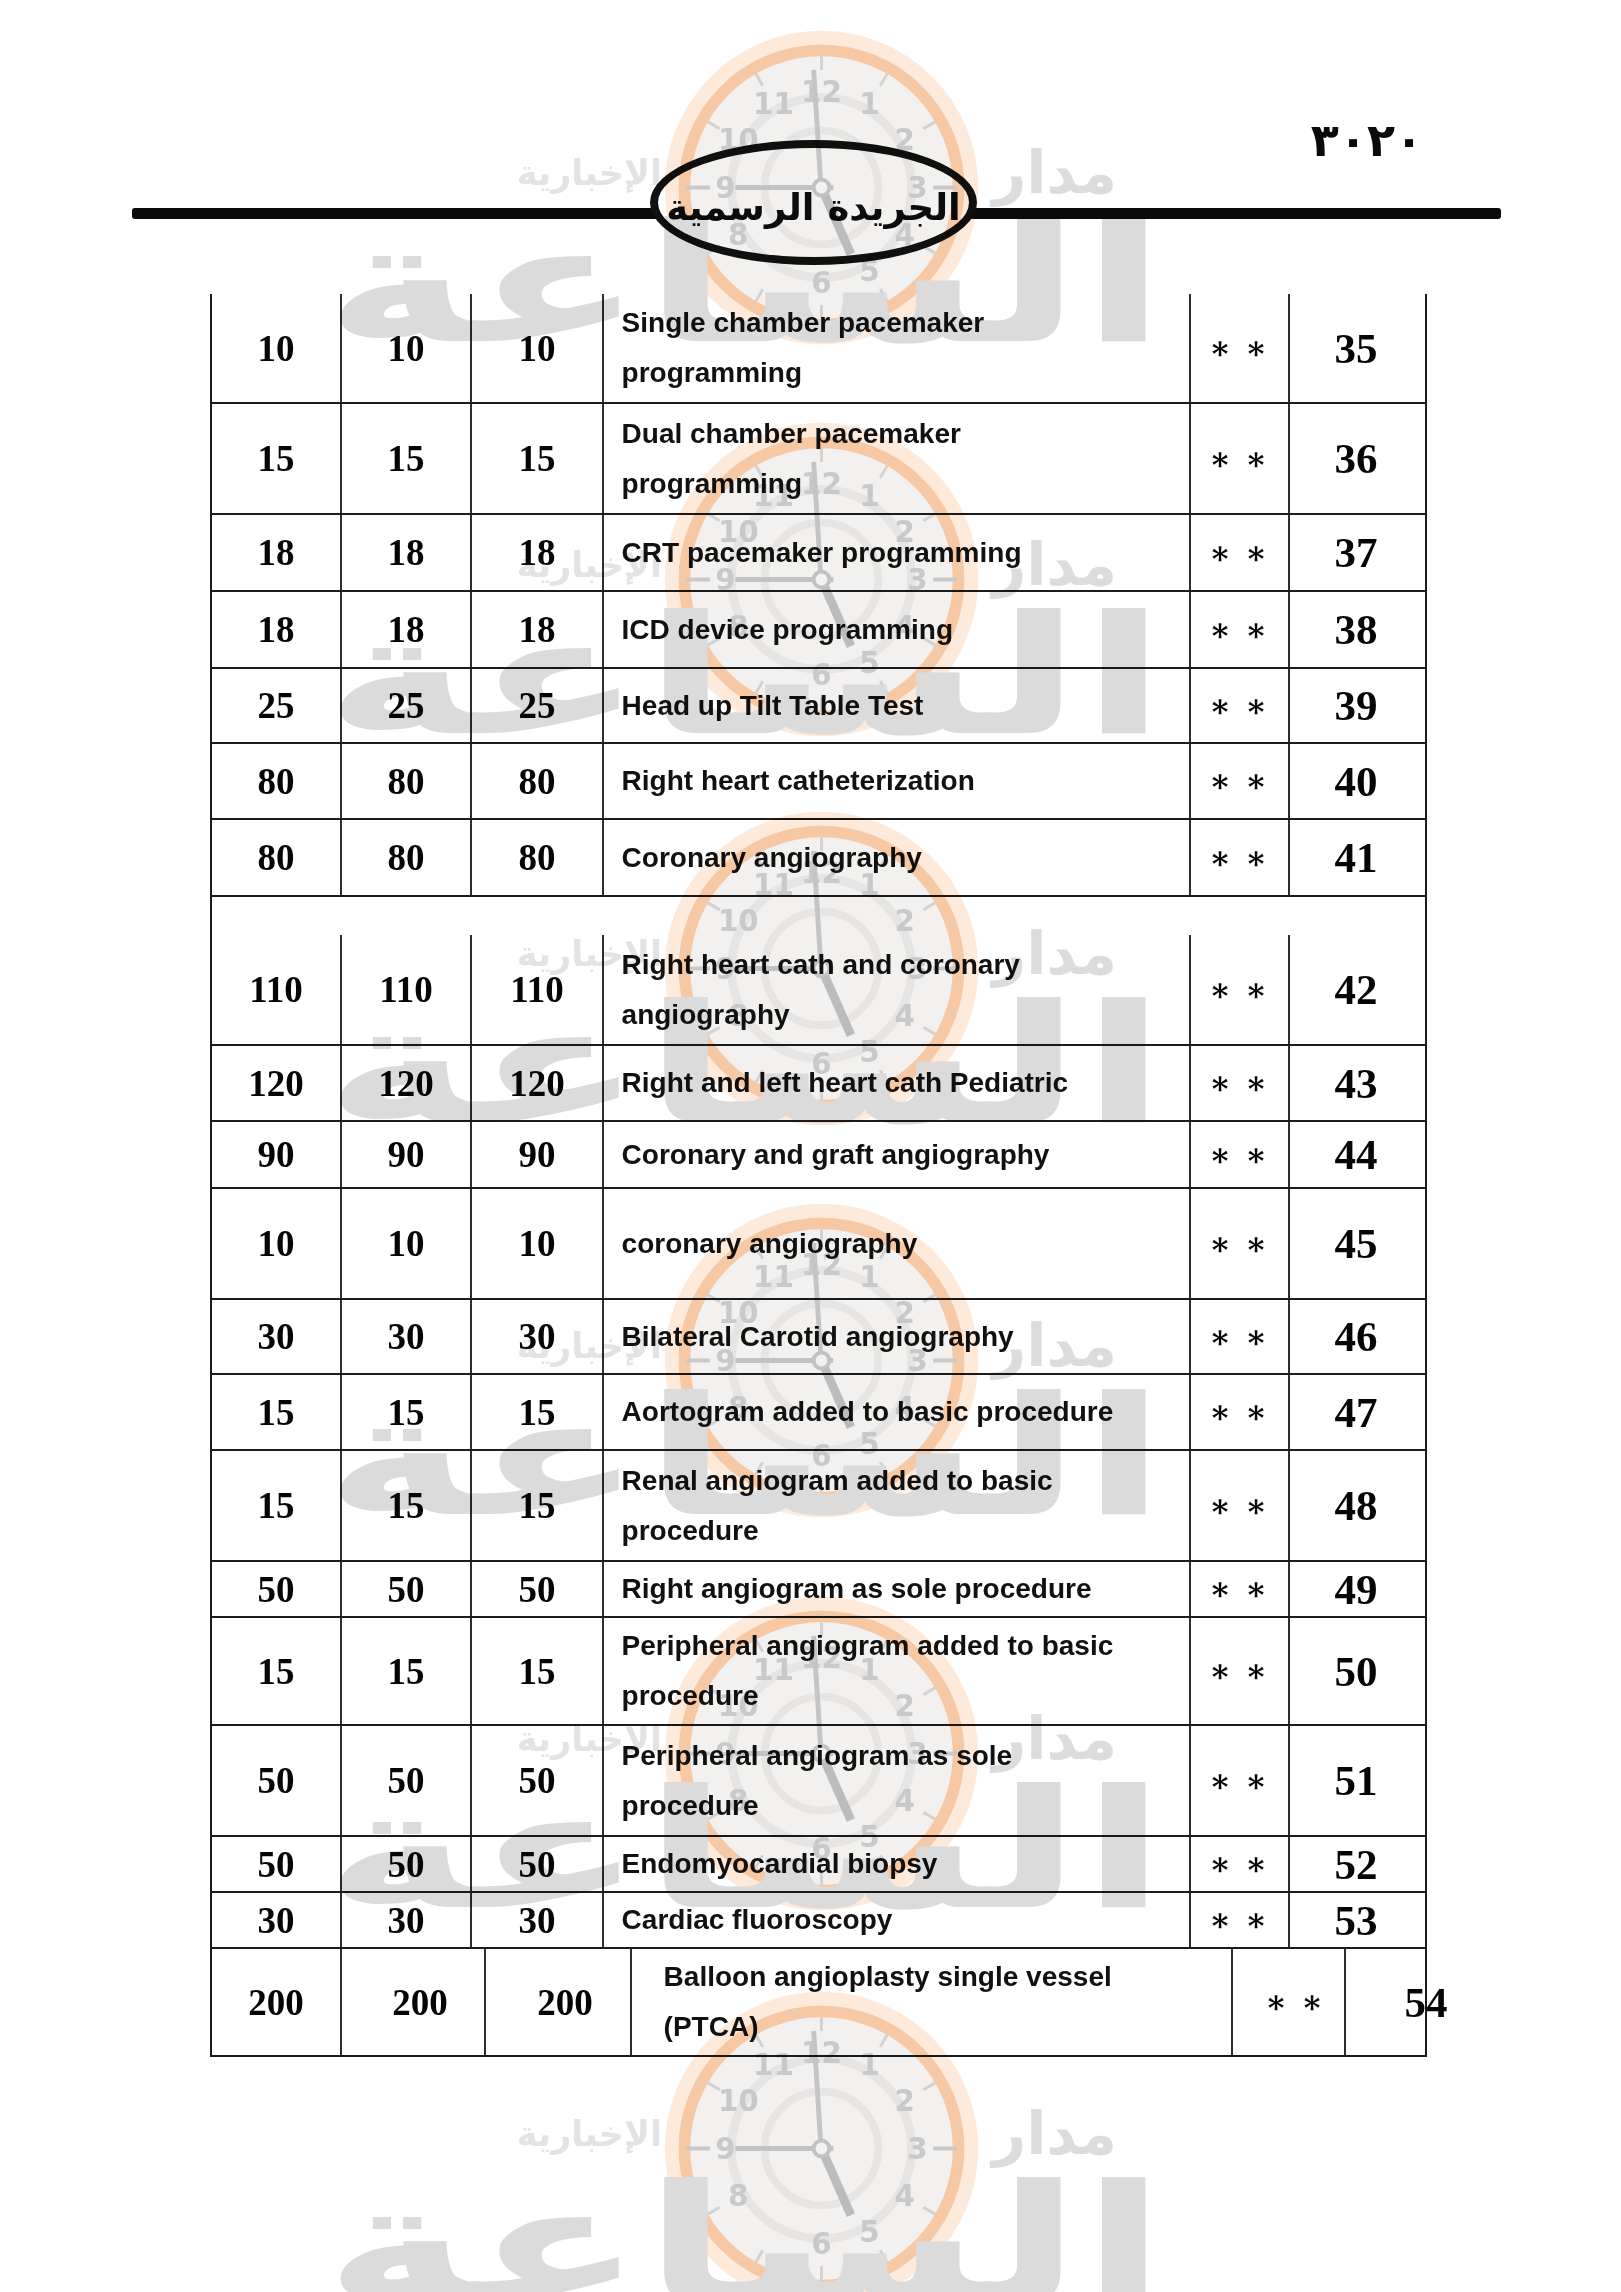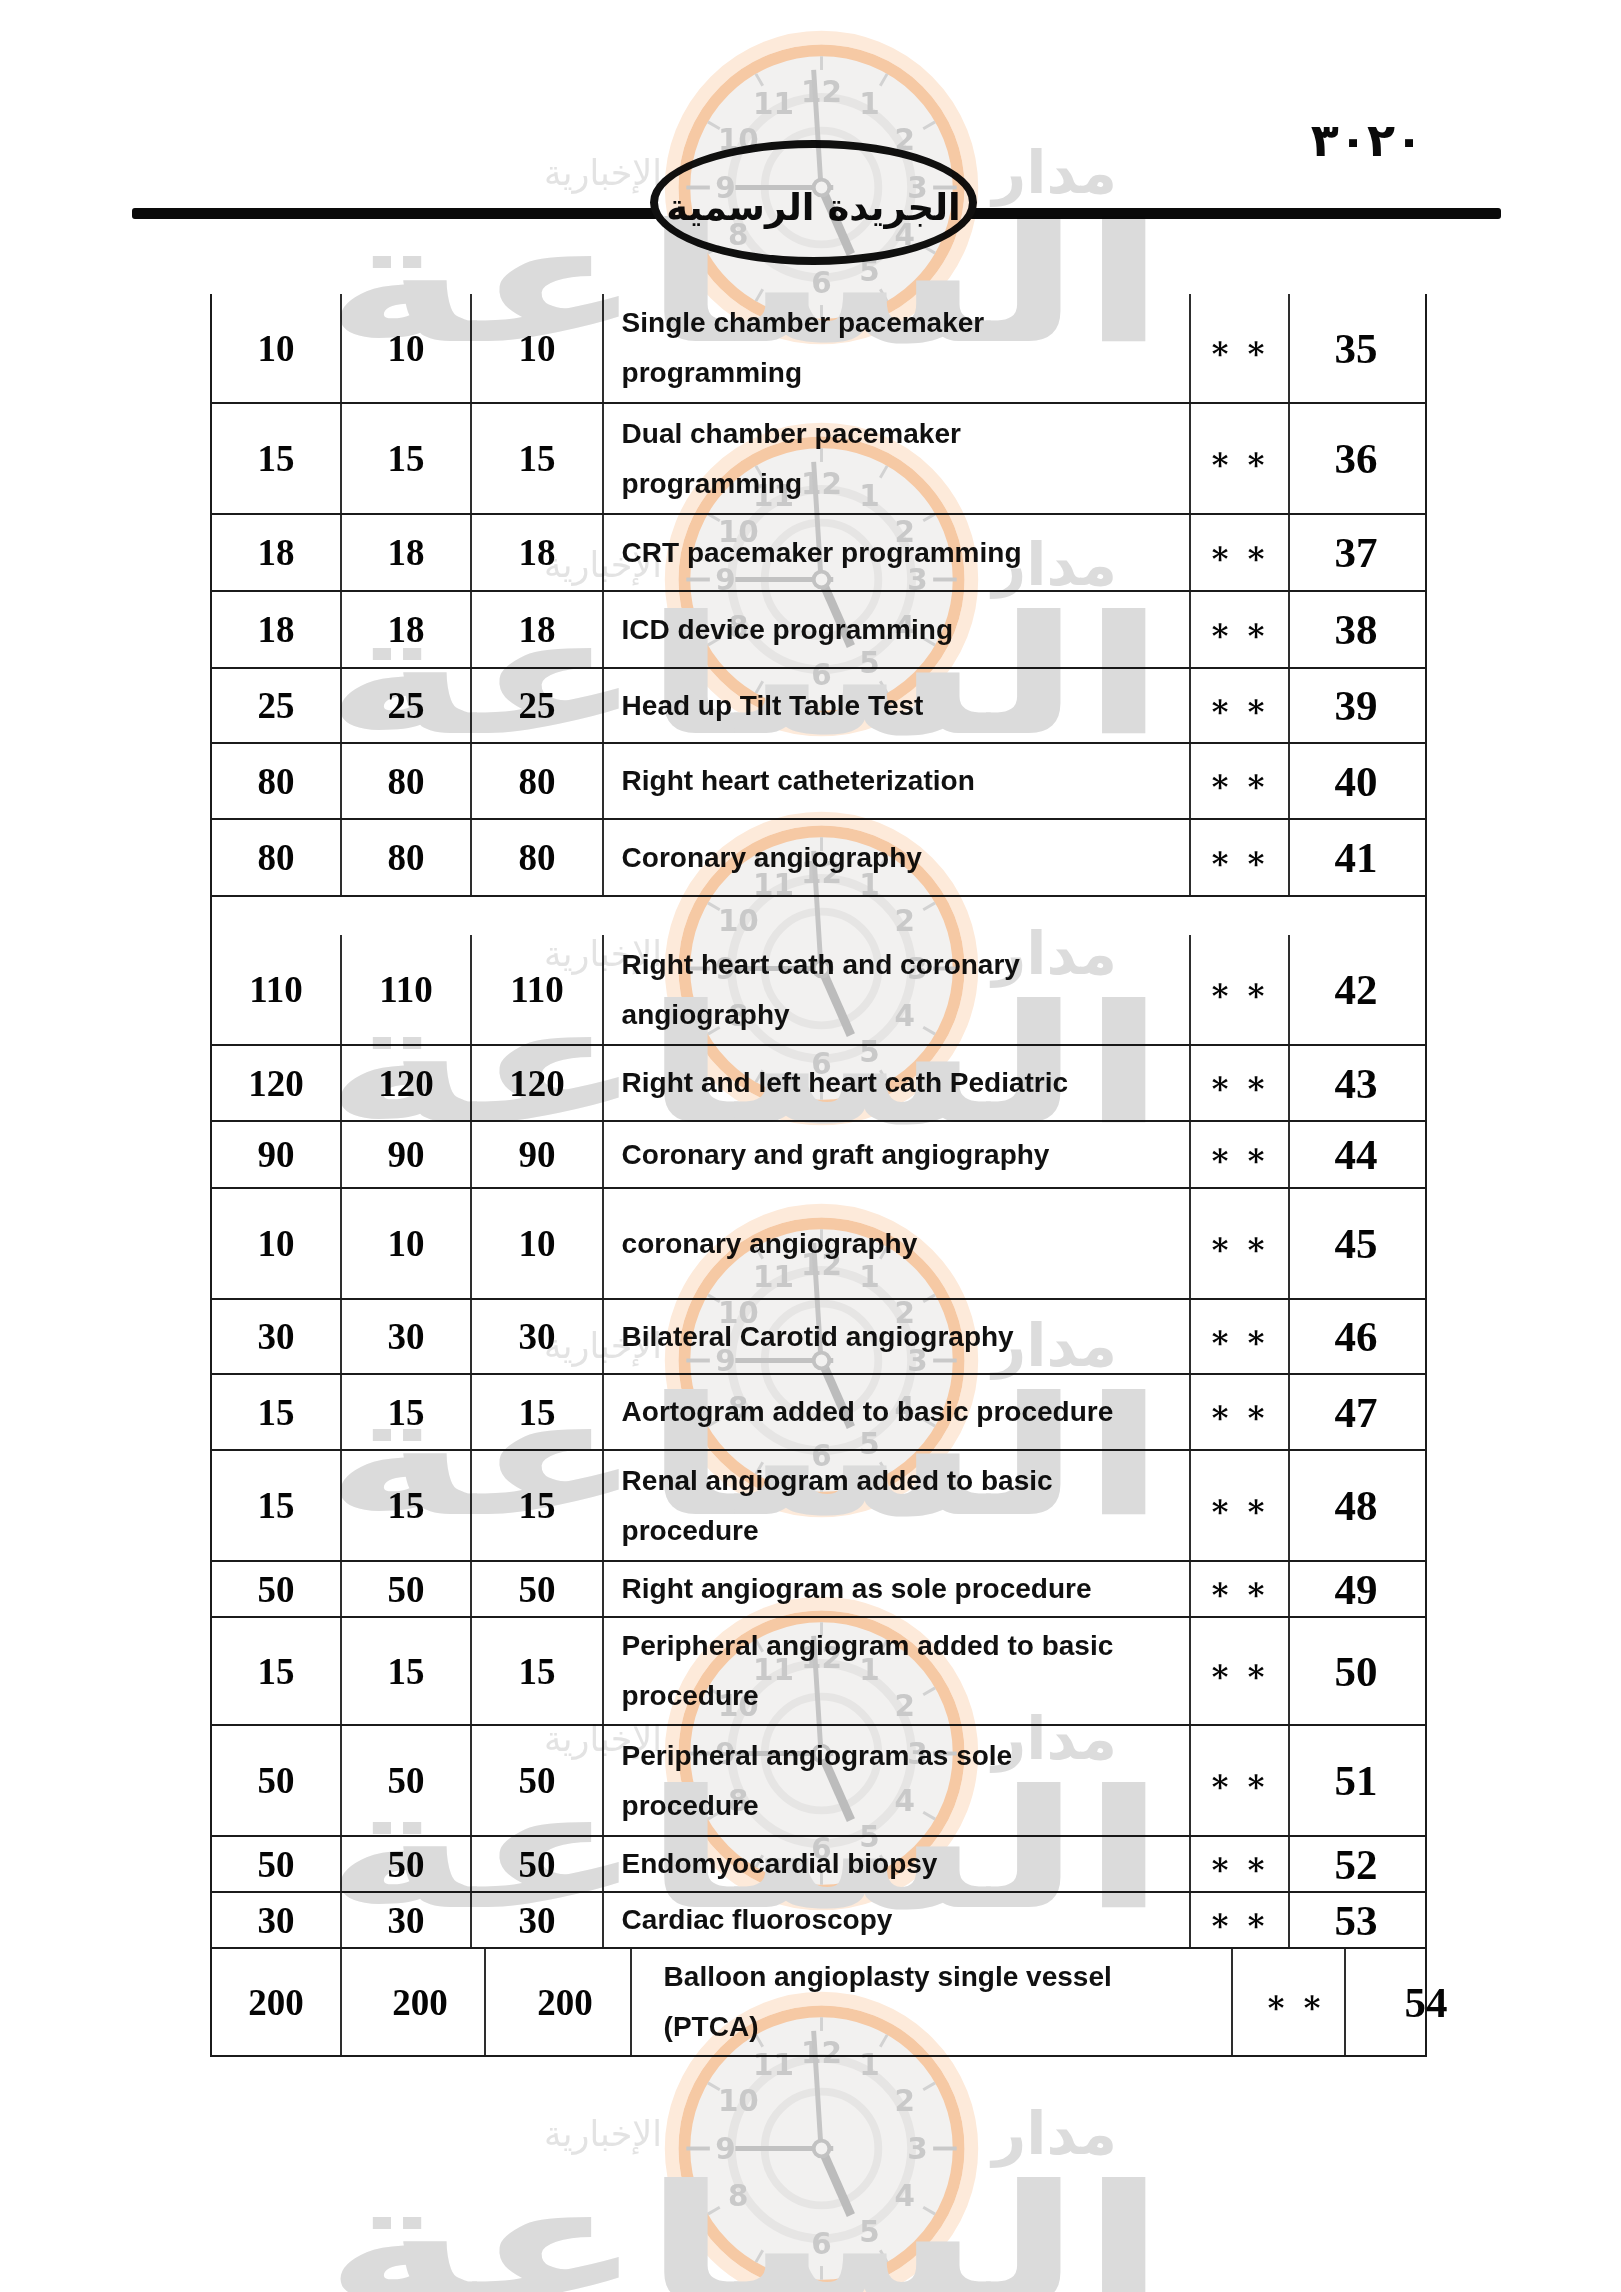--- a/index.html
+++ b/index.html
@@ -76,21 +76,21 @@
   }
   
   .watermark-layer{
     position:absolute;inset:0;z-index:3;
     pointer-events:none;
     mix-blend-mode:multiply;
   }
   .wm-instance{position:absolute;left:0;top:0;width:100%;}
   .wm-side{
     position:absolute;
-    font-size:35px;font-weight:normal;color:#e3e3e3;
+    font-size:35px;font-weight:bold;color:#e3e3e3;
     direction:rtl;line-height:1;
   }
   .wm-word{
     position:absolute;
     font-size:59px;font-weight:bold;color:#dcdcdc;
     direction:rtl;line-height:1;
   }
   .wm-big{
     position:absolute;
     font-size:165px;font-weight:bold;color:#dbdbdb;

